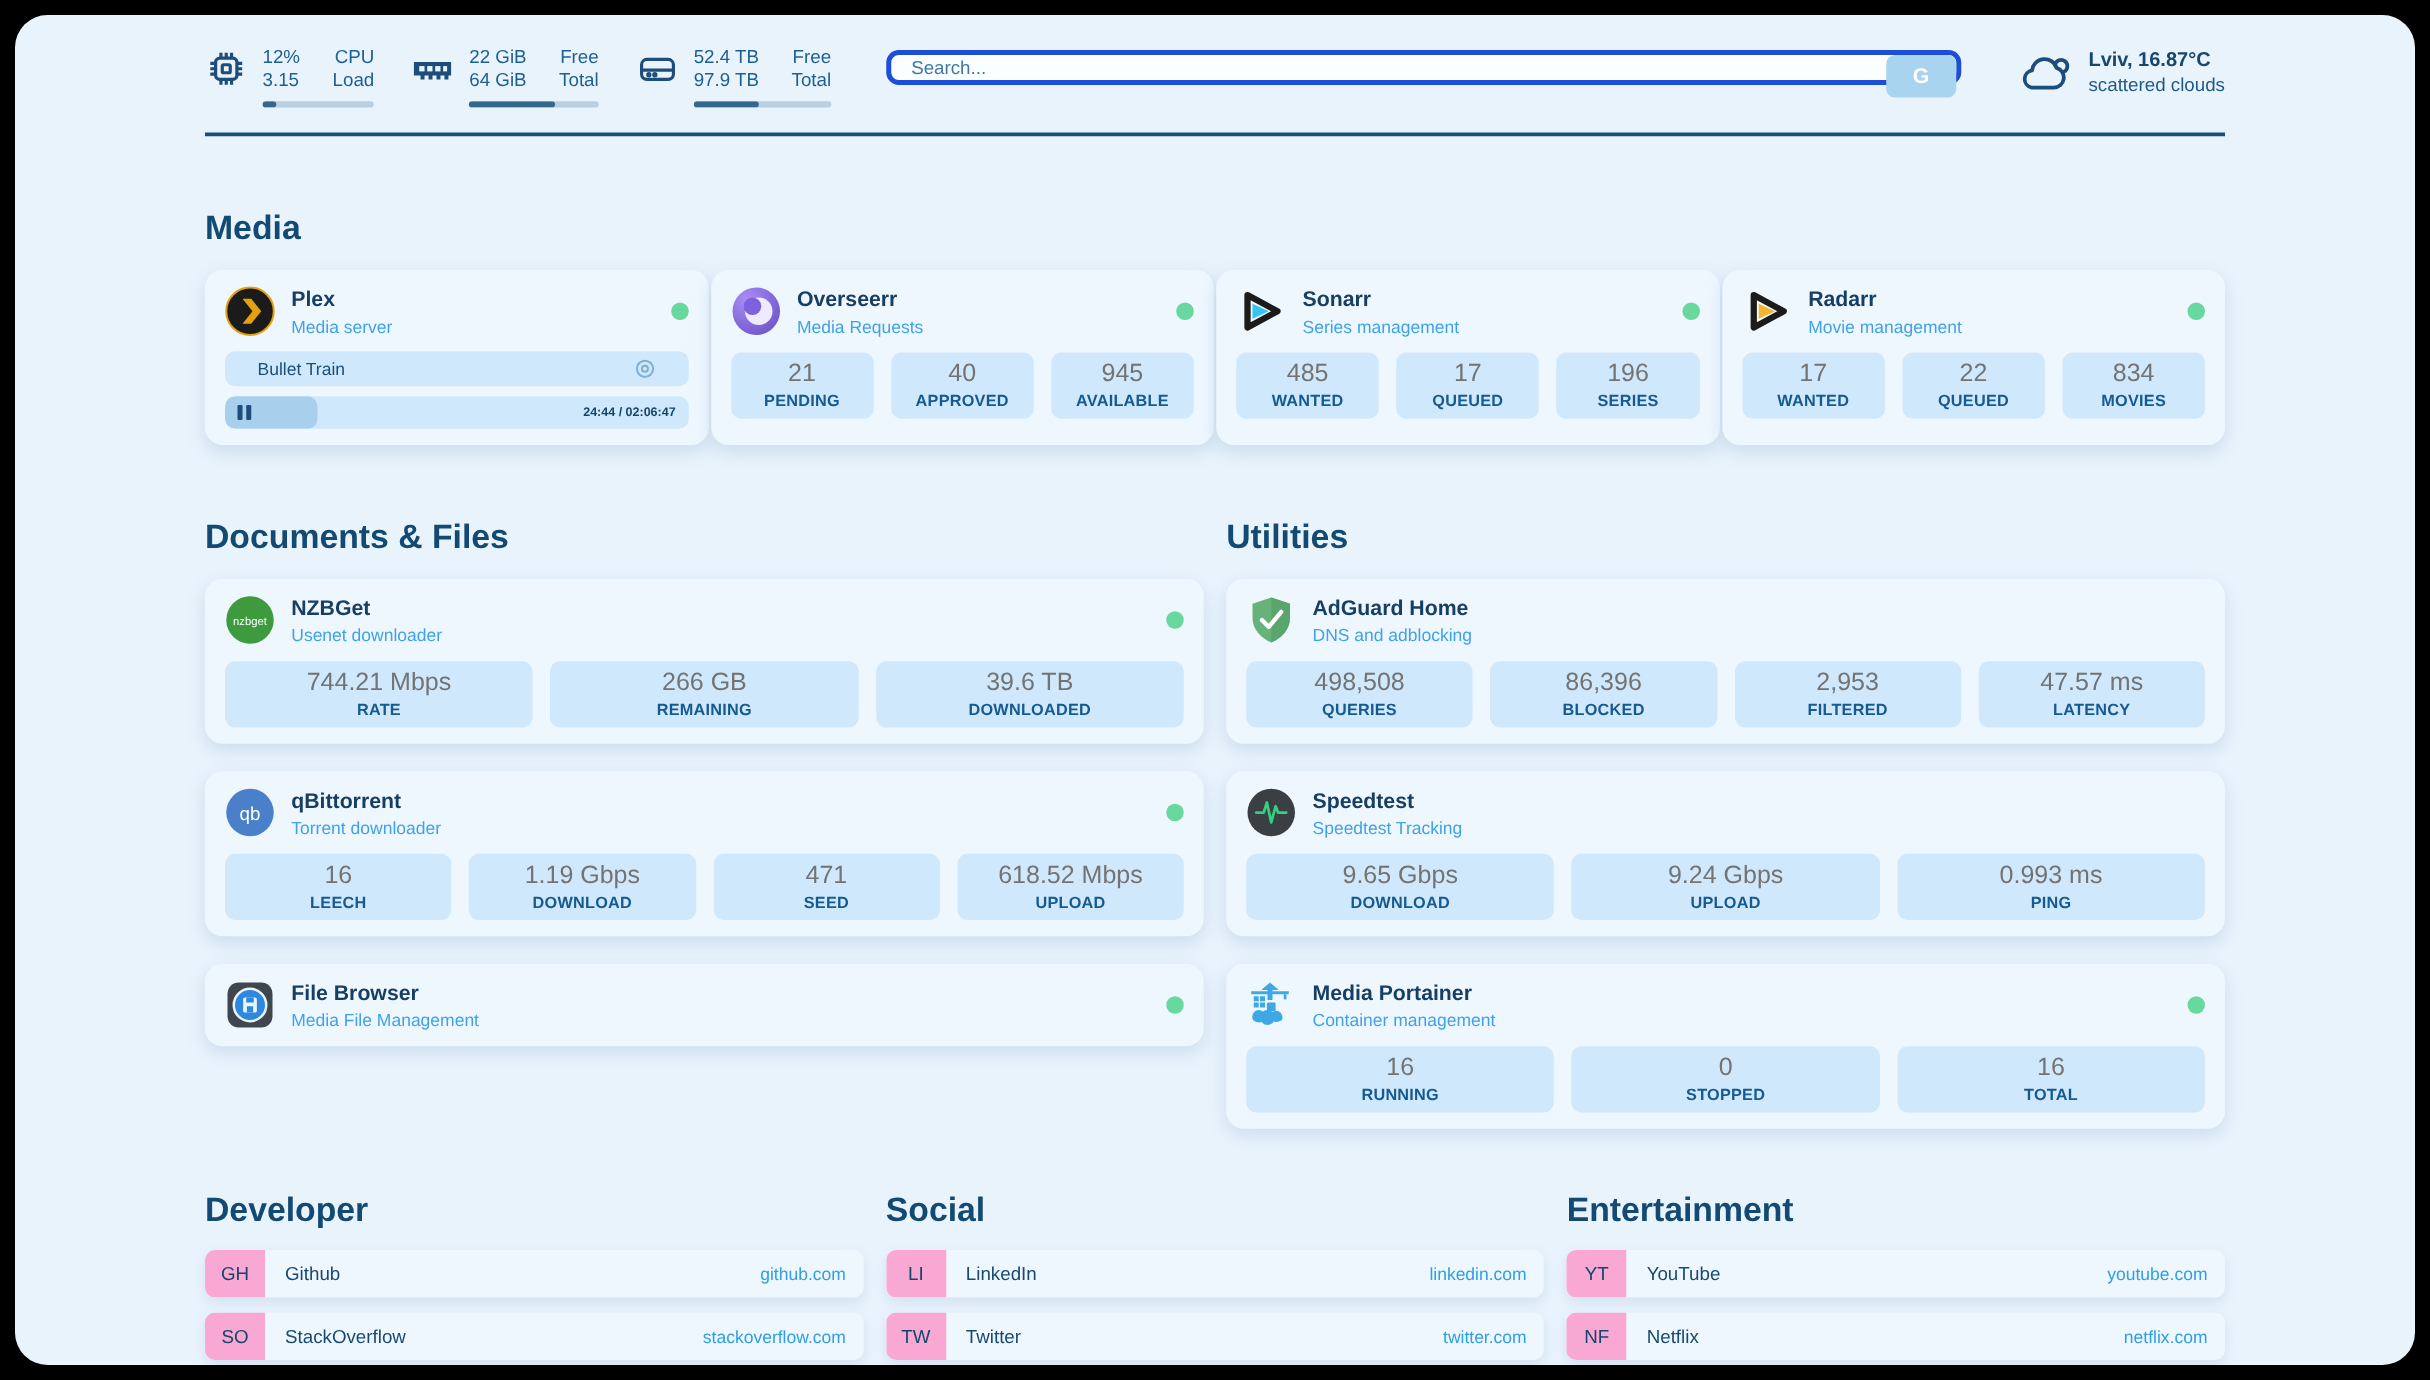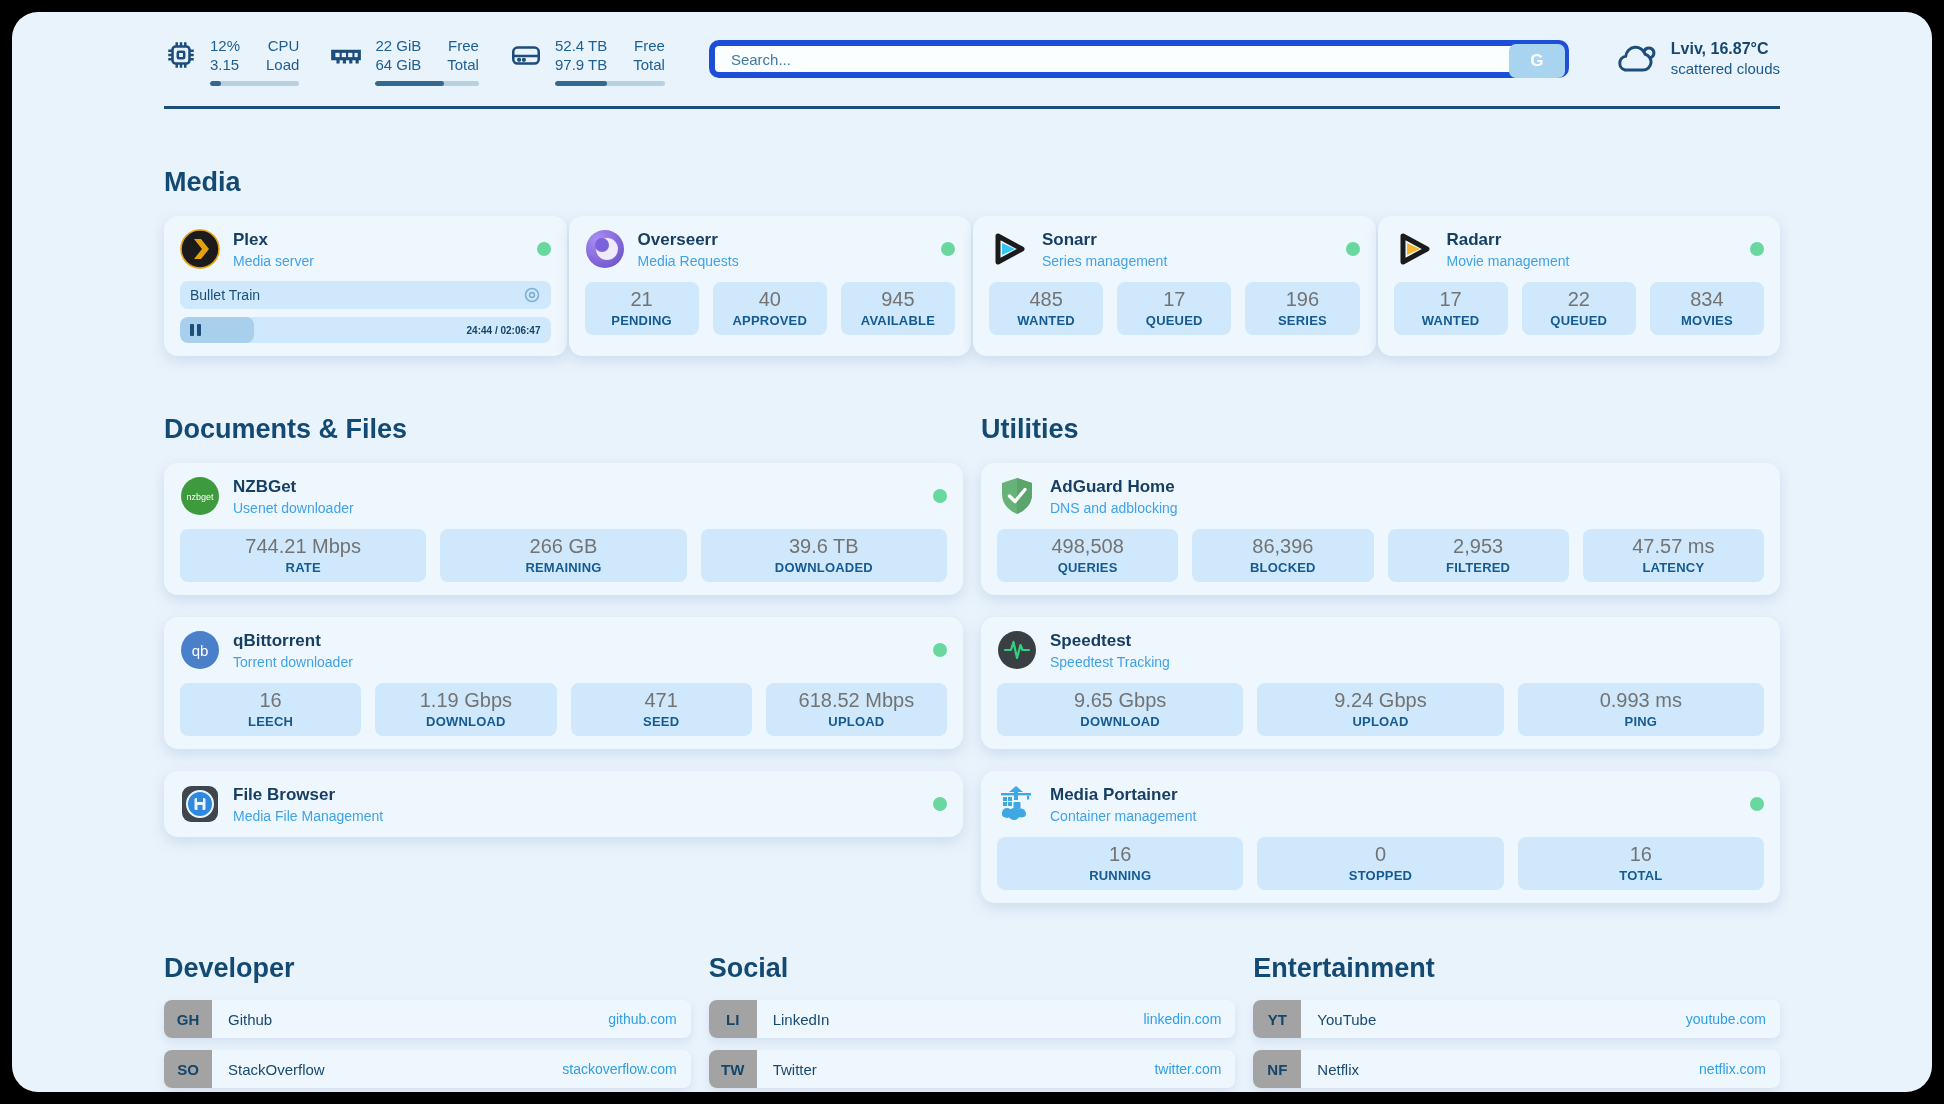--- a/index.html
+++ b/index.html
@@ -13,21 +13,21 @@
   .hdr-stats { display:flex; gap:30px; flex:0 0 auto; }
   .stat { display:flex; gap:12px; align-items:flex-start; }
   .stat-icon { width:34px; height:34px; color:#1d4d7a; flex:0 0 auto; margin-top:2px; }
   .stat-body { display:flex; flex-direction:column; }
   .stat-cols { display:flex; gap:26px; font-size:15px; color:#1d5f93; line-height:19px; }
   .stat-cols .c2 { text-align:right; }
   .bar { height:5px; background:#b9d0e0; border-radius:3px; margin-top:7px; overflow:hidden; }
   .bar-fill { height:100%; background:#35688f; border-radius:3px; }
 
   .search-wrap { flex:1 1 auto; position:relative; height:42px; margin-top:4px; }
-  .search-input { width:100%; height:38px; border:6px solid #1d4ed8; border-radius:10px;
+  .search-input { width:100%; height:28px; border:4px solid #1d4ed8; border-radius:10px;
      background:#fbfeff; padding:0 98px 0 16px; font-size:15px; color:#1d5f93; outline:none;
      font-family:"Liberation Sans", sans-serif; }
   .search-input::placeholder { color:#2a6a99; opacity:.9; }
   .search-btn { position:absolute; top:4px; right:4px; bottom:4px; width:56px; border:none;
      border-radius:7px; background:#a9d4ef; color:#fff; font-size:17px; font-weight:bold; cursor:pointer; }
 
   .weather { display:flex; gap:12px; align-items:center; flex:0 0 auto; margin-top:2px; }
   .weather-icon { width:46px; height:40px; color:#1d4d7a; }
   .weather-loc { font-size:16px; font-weight:600; color:#16486f; }
   .weather-cond { font-size:15px; color:#1d5a88; margin-top:2px; }
@@ -49,37 +49,37 @@
   .svc-sub { font-size:14px; color:#3fa2e8; margin-top:3px; }
   .dot { width:14px; height:14px; border-radius:50%; background:#68d89e; margin-left:auto; flex:0 0 auto; }
 
   .srow { display:flex; gap:14px; margin-top:13px; }
   .sbox { flex:1; background:#cfe8fb; border-radius:8px; text-align:center; padding:6px 4px 7px; }
   .sv { font-size:20px; color:#737373; }
   .sl { font-size:13px; font-weight:bold; color:#155a93; margin-top:2px; letter-spacing:.2px; }
 
   
   .np-row { background:#cfe8fb; border-radius:8px; height:28px; display:flex; align-items:center;
-     gap:8px; padding:0 10px; margin-top:12px; color:#1a4f79; font-size:14px; }
+     gap:8px; padding:0 26px; margin-top:12px; color:#1a4f79; font-size:14px; }
   .np-gear { margin-left:auto; width:18px; height:18px; color:#7fb0d4; cursor:pointer; }
   .pb-row { background:#cfe8fb; border-radius:8px; height:26px; display:flex; align-items:center;
      padding:0 10px; margin-top:8px; position:relative; overflow:hidden; }
   .pb-fill { position:absolute; left:0; top:0; bottom:0; background:#a8cfeb; border-radius:8px; }
   .pb-pause { position:relative; display:flex; gap:3px; }
   .pb-pause i { display:block; width:4px; height:12px; background:#1d4d7a; border-radius:1px; }
   .pb-time { position:relative; margin-left:auto; font-size:10px; font-weight:bold; color:#14456b; }
 
   
   .bm-grid { display:grid; grid-template-columns:repeat(3,1fr); gap:18px; margin-top:50px; }
   .bm-title { font-size:27px; font-weight:600; color:#134a73; }
   .bm-rows { display:flex; flex-direction:column; gap:12px; margin-top:16px; }
   .bm-row { display:flex; align-items:center; height:38px; background:#eff7fe; border-radius:8px;
      overflow:hidden; box-shadow:0 4px 10px rgba(120,155,195,.2); cursor:pointer; }
-  .bm-abbr { width:48px; align-self:stretch; background:#a3a3a3; display:flex; align-items:center;
-     justify-content:center; font-size:15px; font-weight:700; color:#14456b; flex:0 0 auto; }
+  .bm-abbr { width:48px; align-self:stretch; background:#f9a8d4; display:flex; align-items:center;
+     justify-content:center; font-size:15px; font-weight:400; color:#14456b; flex:0 0 auto; }
   .bm-name { padding-left:16px; font-size:15px; color:#174a72; }
   .bm-url { margin-left:auto; padding-right:14px; font-size:14px; color:#2e9fe5; }
 </style>
 </head>
 <body>
 
 <div class="frame">
   <div class="inner">
 
     <div class="hdr">

